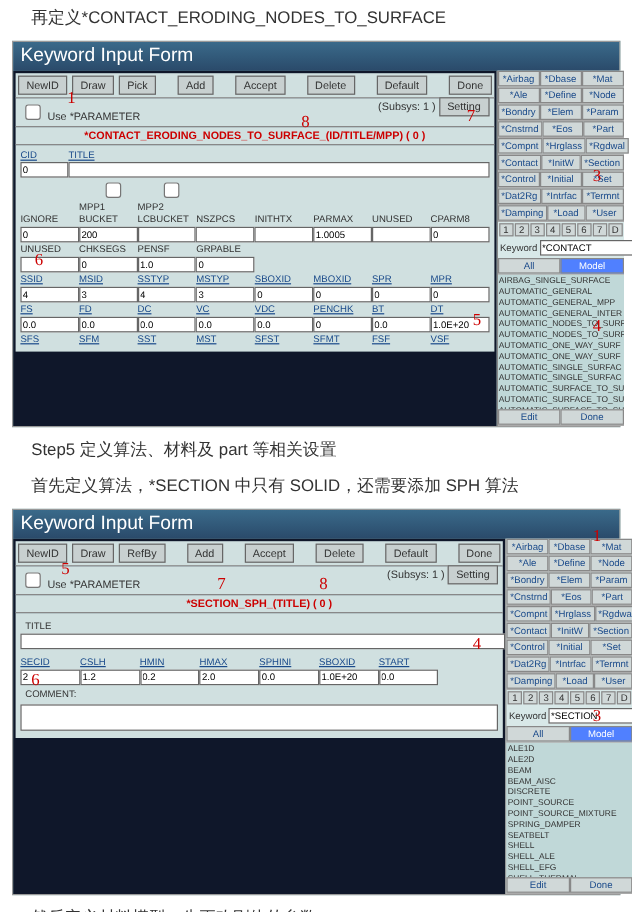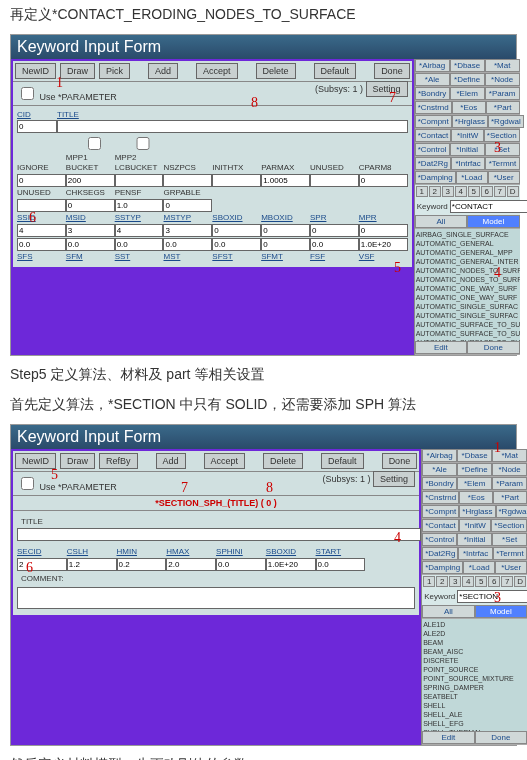--- a/index.html
+++ b/index.html
@@ -1,20 +1,20 @@
 <!DOCTYPE html>
 <html><head>
 <meta charset="utf-8">
 <style>
 body{margin:0;font-family:Arial,sans-serif;font-size:12px;background:#fff;color:#333;width:527px}
-.text-line{padding:6px 10px;font-size:14px;color:#333}
+.text-line{padding:6px 26px;font-size:14px;color:#333}
 .kif{border:1px solid #999;margin:4px 10px;background:#9ccdcd;font-size:9px;position:relative}
 .kif-header{background:linear-gradient(#3a6a8a,#2a4a6a);color:#fff;padding:3px 6px;font-size:16px}
 .kif-body{display:flex}
-.main-panel{flex:1;background:#6d28d9;padding:2px}
+.main-panel{flex:1;background:#0f172a;padding:2px}
 .side-panel{width:105px;background:#d8e8e8;border-left:1px solid #888;font-size:8px}
 .side-row{display:flex;border-bottom:1px solid #aaa}
 .side-btn{flex:1;border:1px solid #888;background:#d0d8d8;padding:1px 2px;text-align:center;color:#1a4a8a;cursor:pointer;font-size:8px}
 .side-btn.hl{background:#5080ff;color:#fff}
 .keylist{background:#c0d8d8;height:110px;overflow:hidden;font-size:7px;line-height:9px;padding:1px}
 .keylist div{white-space:nowrap;color:#333}
 .keybox{display:flex;gap:2px;padding:2px;align-items:center;font-size:8px}
 .keybox input{flex:1;font-size:8px;border:1px solid #666;padding:1px}
 .top-controls{background:#d0e0e0;padding:2px;display:flex;align-items:center;gap:4px;border-bottom:1px solid #888}
 .btn{border:1px solid #666;background:#c8d0d0;padding:2px 6px;font-size:9px;cursor:pointer}
@@ -52,20 +52,21 @@
           <span class="btn">Accept</span>
           <span class="btn">Delete</span>
           <span class="btn">Default</span>
           <span class="btn">Done</span>
         </div>
       </div>
       <div class="chkrow">
         <input type="checkbox" style=""> <span>Use *PARAMETER</span>
         <span style="float:right"><span>(Subsys: 1 )</span> <span class="btn">Setting</span></span>
       </div>
+      <div class="title-banner">*CONTACT_ERODING_NODES_TO_SURFACE_(ID/TITLE/MPP) ( 0 )</div>
       <div class="form-area">
         <div class="row">
           <div class="cell" style="max-width:40px"><span class="lbl">CID</span><input value="0" style=""></div>
           <div class="cell"><span class="lbl">TITLE</span><input style=""></div>
         </div>
         <div class="row">
             <div class="cell"></div>
             <div class="cell"><input type="checkbox" style=""><span>MPP1</span></div>
             <div class="cell"><input type="checkbox" style=""><span>MPP2</span></div>
             <div class="cell"></div>
@@ -166,20 +167,46 @@
           </div>
         <div class="row" id="p1v1">
             <div class="cell"><input value="4" style=""></div>
             <div class="cell"><input value="3" style=""></div>
             <div class="cell"><input value="4" style=""></div>
             <div class="cell"><input value="3" style=""></div>
             <div class="cell"><input value="0" style=""></div>
             <div class="cell"><input value="0" style=""></div>
             <div class="cell"><input value="0" style=""></div>
             <div class="cell"><input value="0" style=""></div>
+          </div>
+        <div class="row" id="p1f2">
+            <div class="cell">
+              <span class="lbl">FS</span>
+            </div>
+            <div class="cell">
+              <span class="lbl">FD</span>
+            </div>
+            <div class="cell">
+              <span class="lbl">DC</span>
+            </div>
+            <div class="cell">
+              <span class="lbl">VC</span>
+            </div>
+            <div class="cell">
+              <span class="lbl">VDC</span>
+            </div>
+            <div class="cell">
+              <span class="lbl">PENCHK</span>
+            </div>
+            <div class="cell">
+              <span class="lbl">BT</span>
+            </div>
+            <div class="cell">
+              <span class="lbl">DT</span>
+            </div>
           </div>
         <div class="row" id="p1v2">
             <div class="cell"><input value="0.0" style=""></div>
             <div class="cell"><input value="0.0" style=""></div>
             <div class="cell"><input value="0.0" style=""></div>
             <div class="cell"><input value="0.0" style=""></div>
             <div class="cell"><input value="0.0" style=""></div>
             <div class="cell"><input value="0" style=""></div>
             <div class="cell"><input value="0.0" style=""></div>
             <div class="cell"><input value="1.0E+20" style=""></div>

